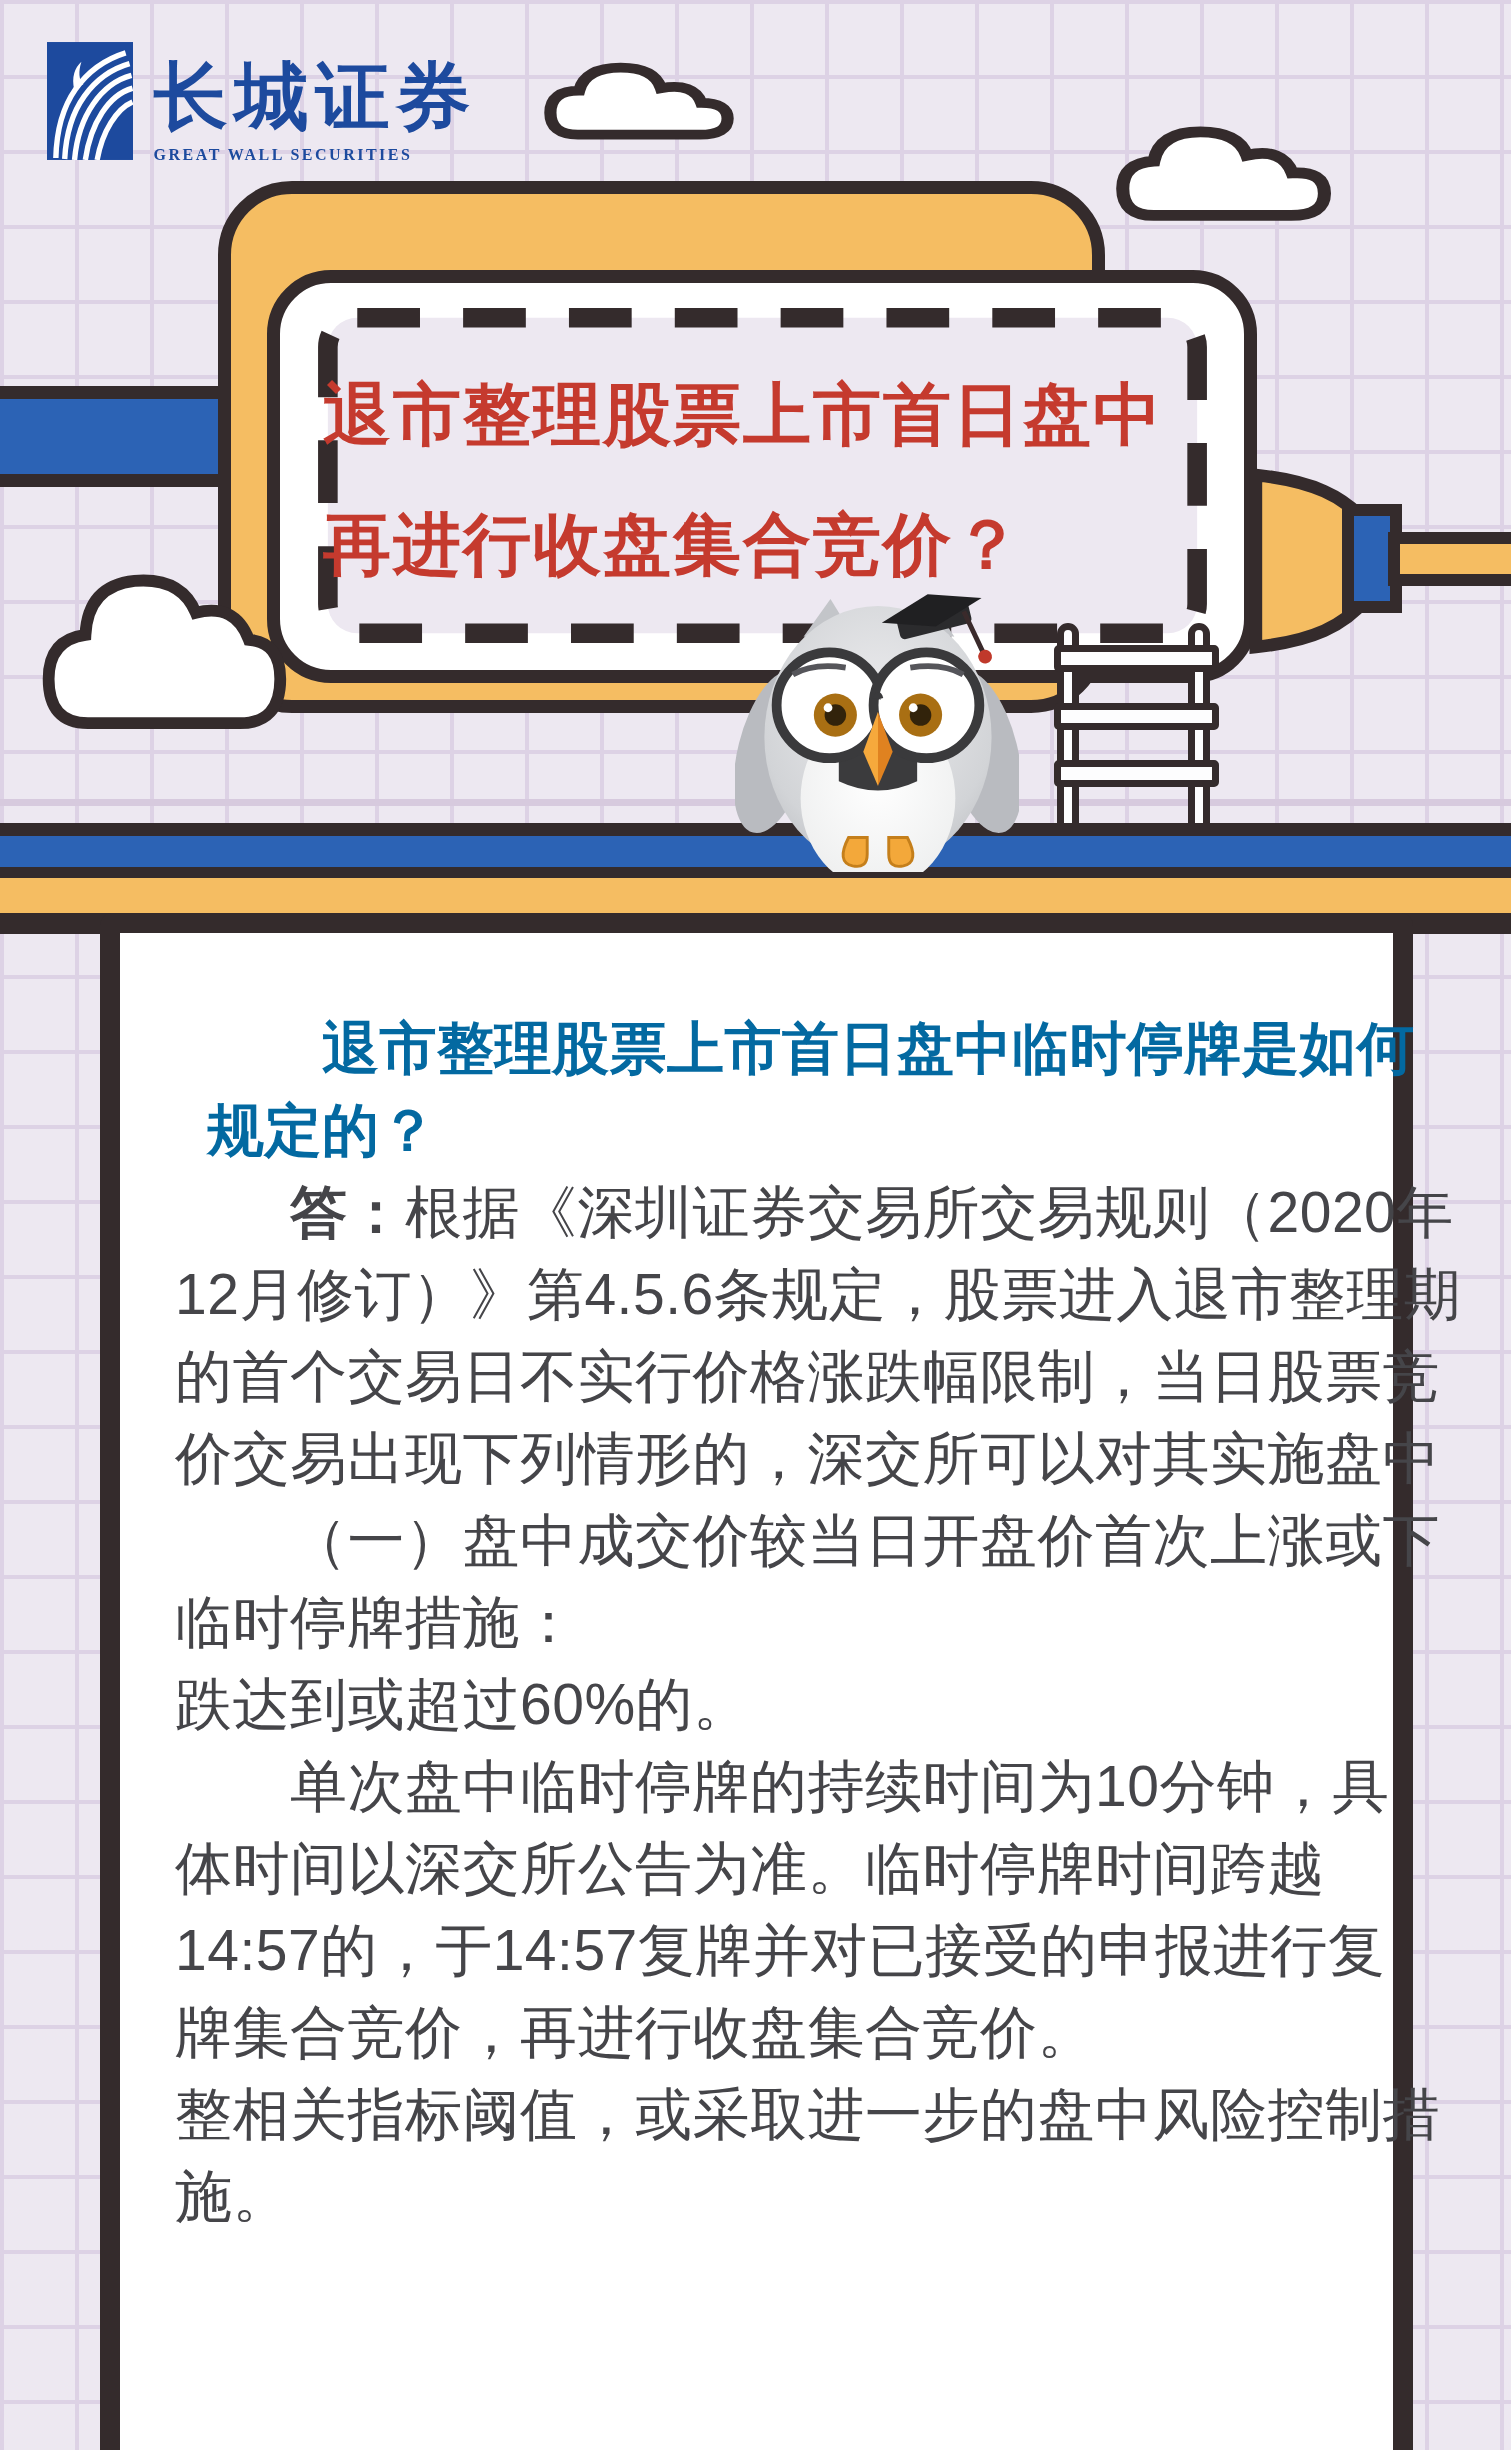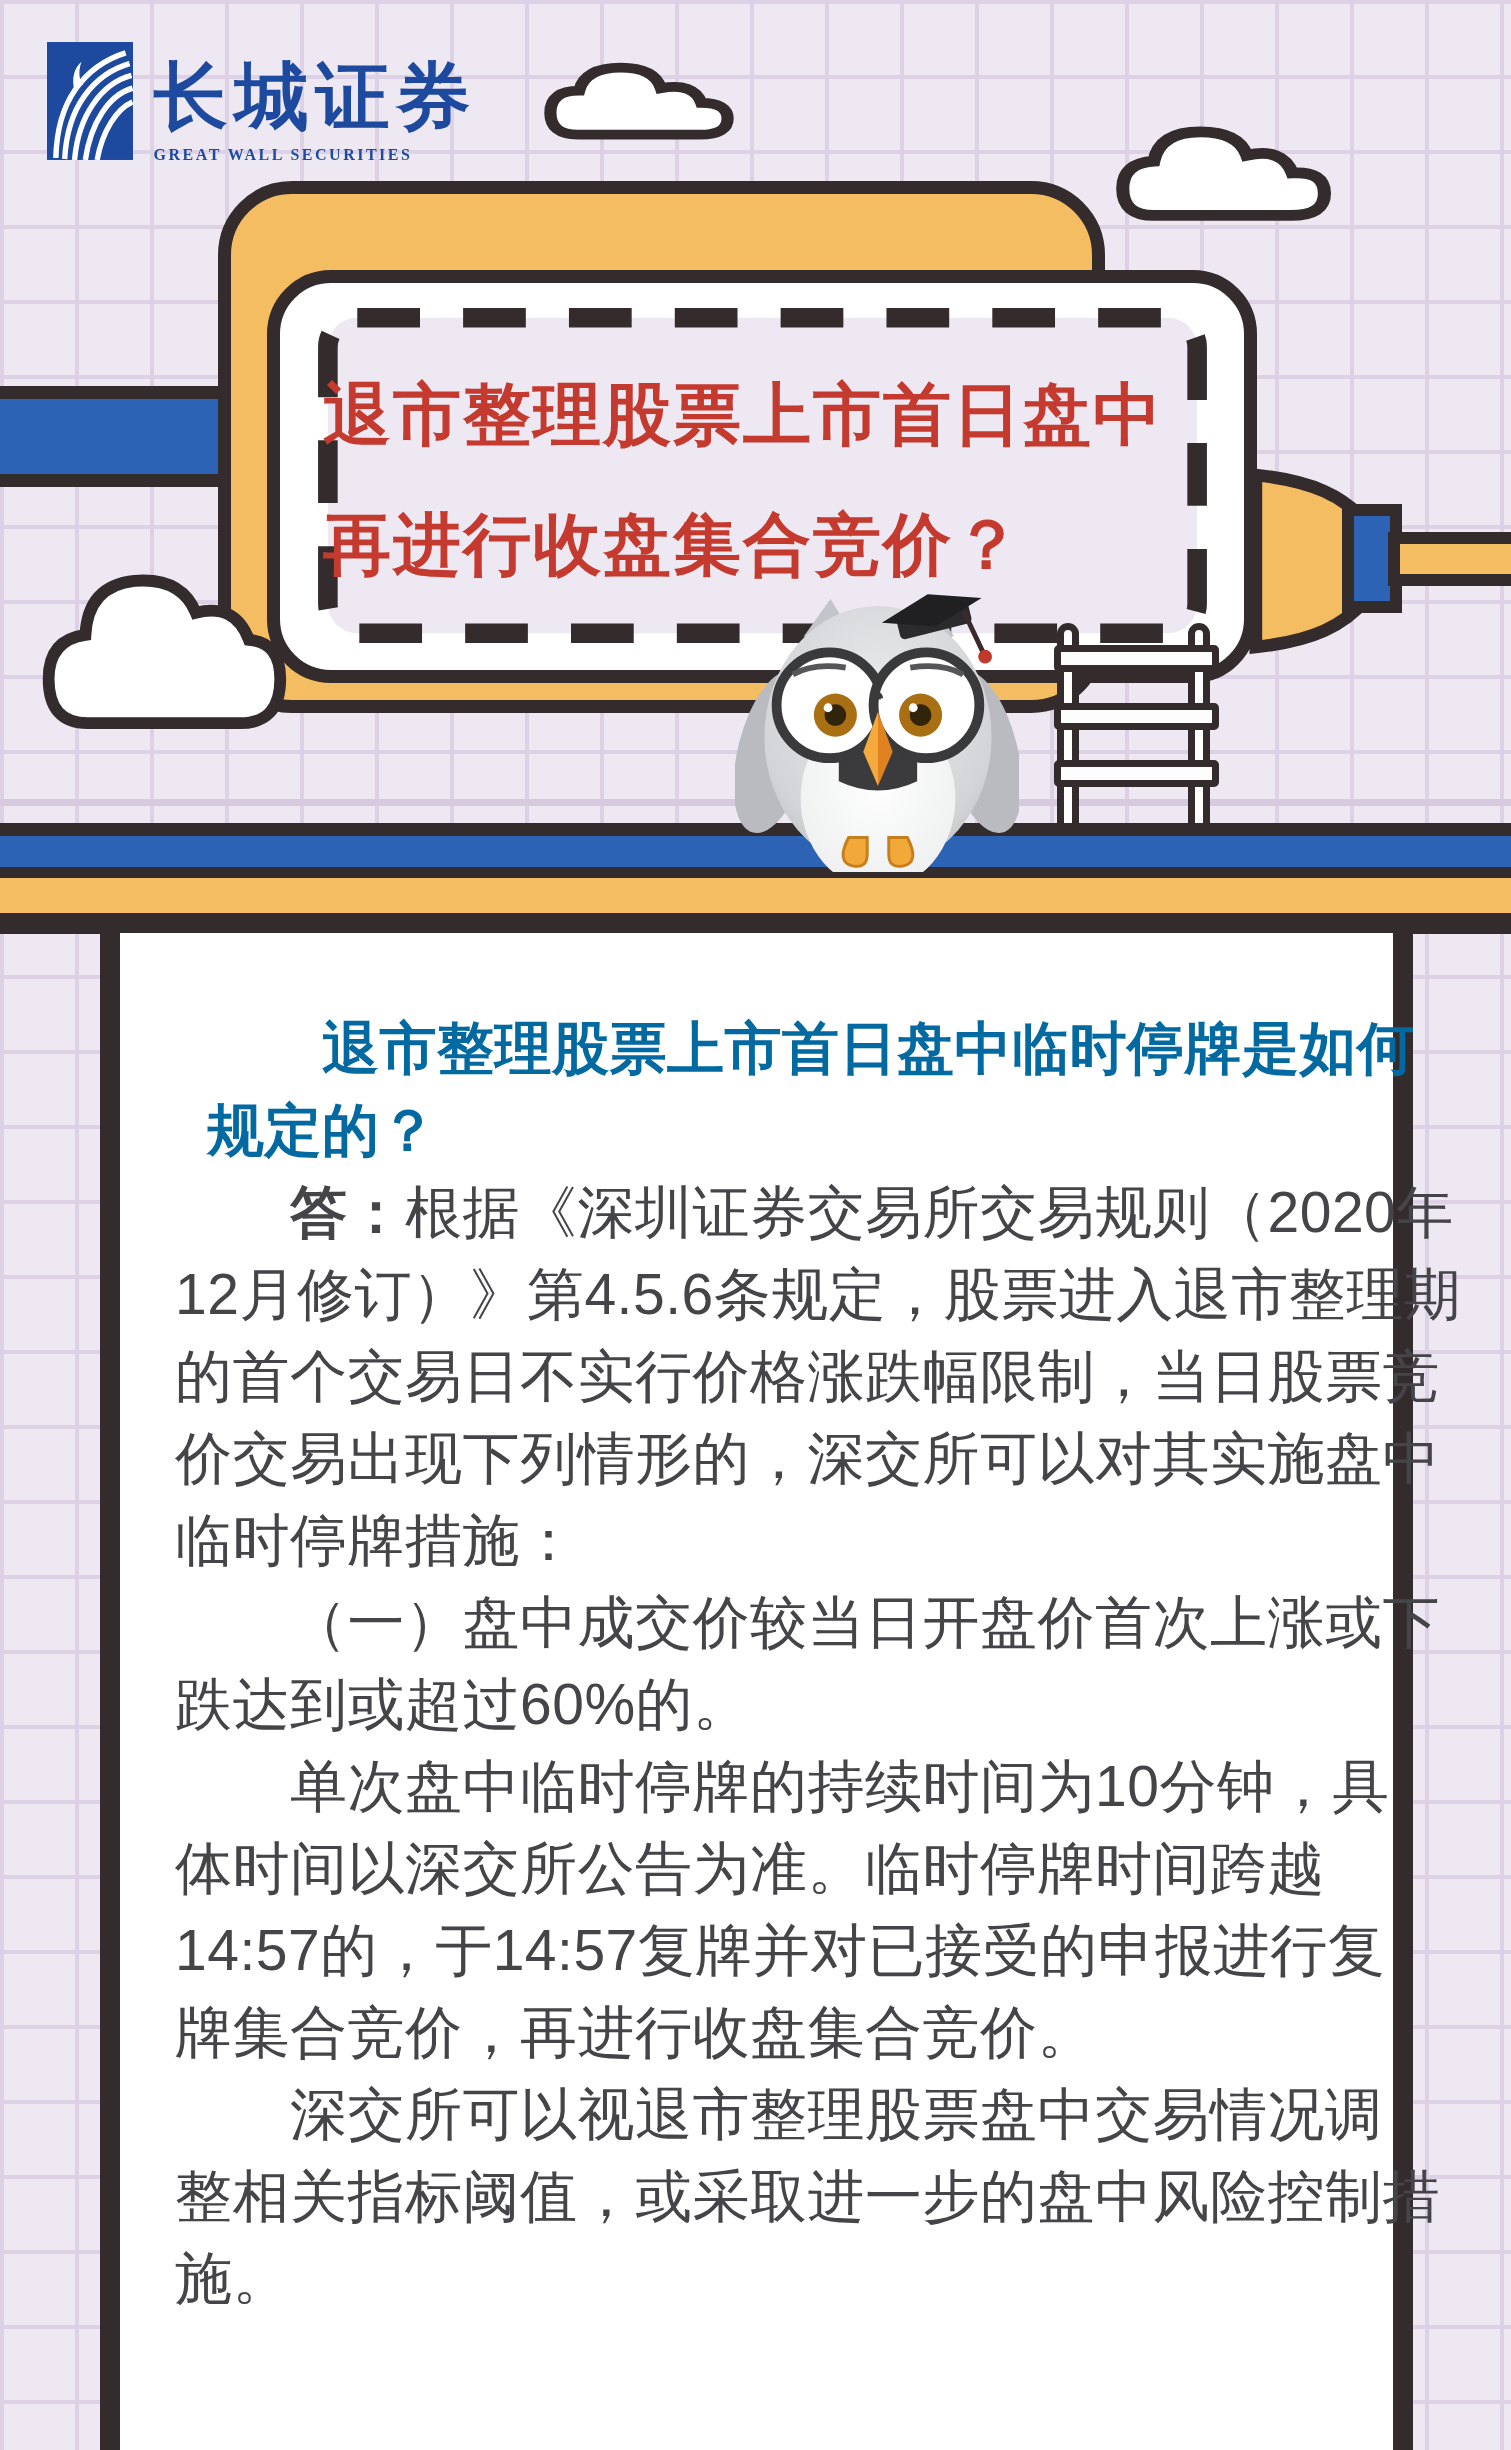--- a/index.html
+++ b/index.html
@@ -193,26 +193,25 @@
     <polygon points="292,248 322,330 292,400" fill="#e08220"></polygon>
   </svg>
 
   <div class="card qa">
     <div class="tline qa-head ind">退市整理股票上市首日盘中临时停牌是如何</div>
     <div class="tline qa-head">规定的？</div>
     <div class="tline ind"><span class="ans-prefix">答：</span><span>根据《深圳证券交易所交易规则（2020年</span></div>
     <div class="tline">12月修订）》第4.5.6条规定，股票进入退市整理期</div>
     <div class="tline">的首个交易日不实行价格涨跌幅限制，当日股票竞</div>
     <div class="tline">价交易出现下列情形的，深交所可以对其实施盘中</div>
+    <div class="tline ind">（一）盘中成交价较当日开盘价首次上涨或下</div>
     <div class="tline">临时停牌措施：</div>
-    <div class="tline ind">（一）盘中成交价较当日开盘价首次上涨或下</div>
     <div class="tline">跌达到或超过60%的。</div>
     <div class="tline ind">单次盘中临时停牌的持续时间为10分钟，具</div>
     <div class="tline">体时间以深交所公告为准。临时停牌时间跨越</div>
     <div class="tline">14:57的，于14:57复牌并对已接受的申报进行复</div>
     <div class="tline">牌集合竞价，再进行收盘集合竞价。</div>
-    <div class="tline ind">深交所可以视退市整理股票盘中交易情况调</div>
     <div class="tline">整相关指标阈值，或采取进一步的盘中风险控制措</div>
     <div class="tline">施。</div>
   </div>
 
 </div>
 
 
 </body></html>

